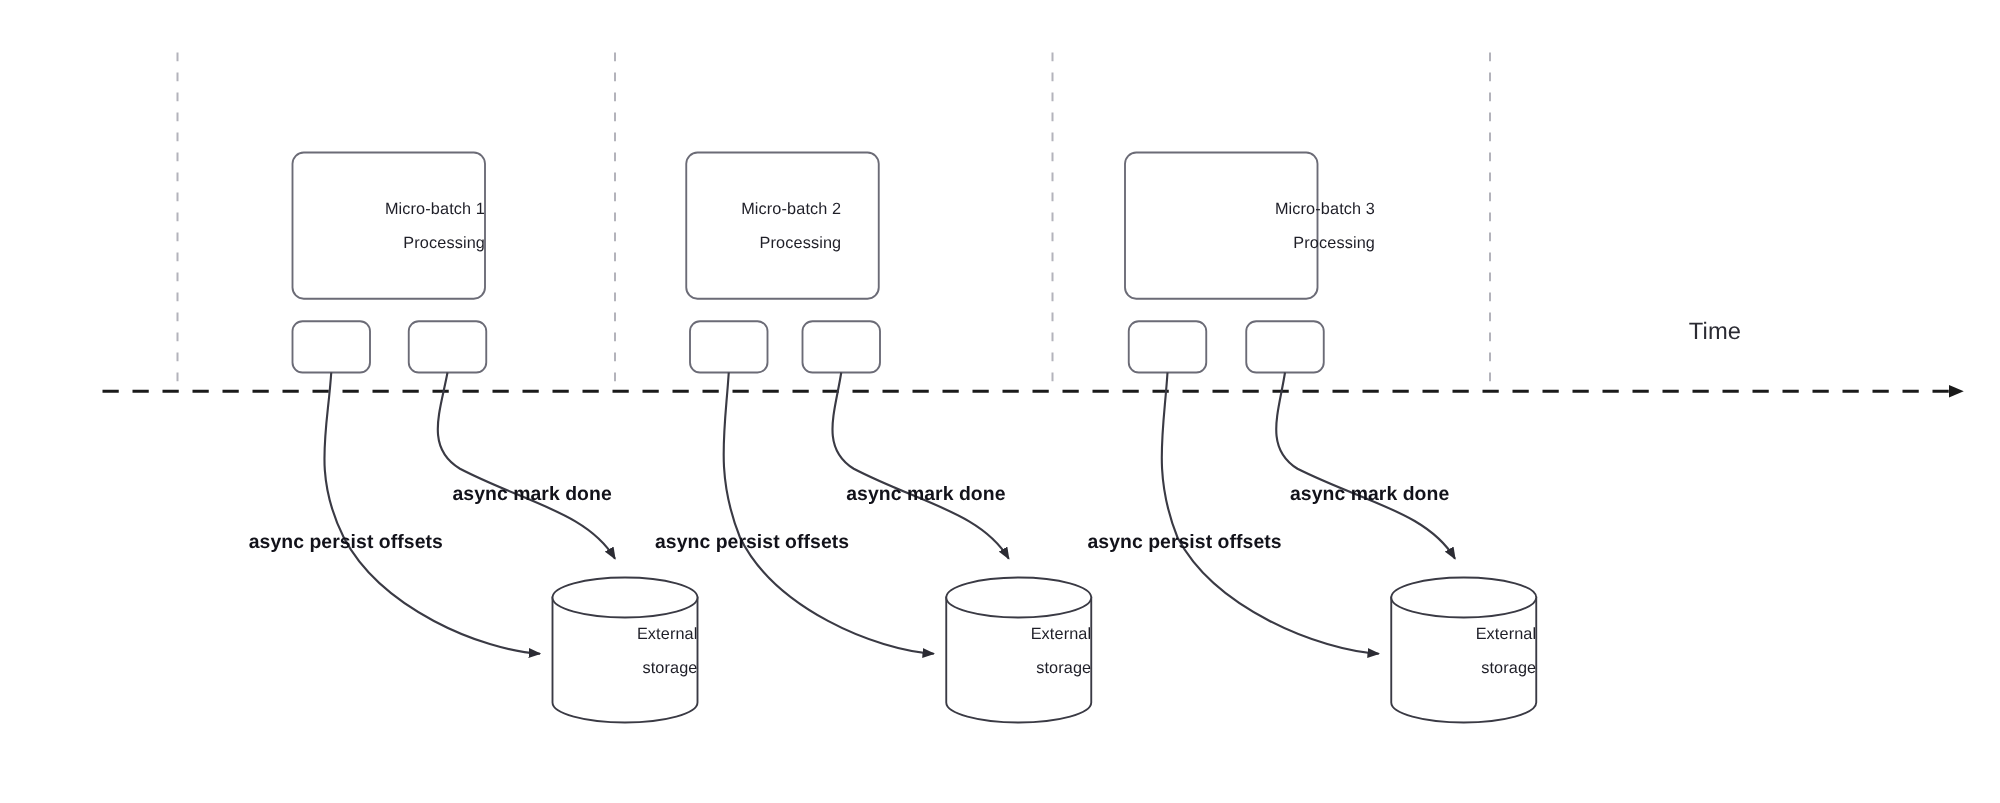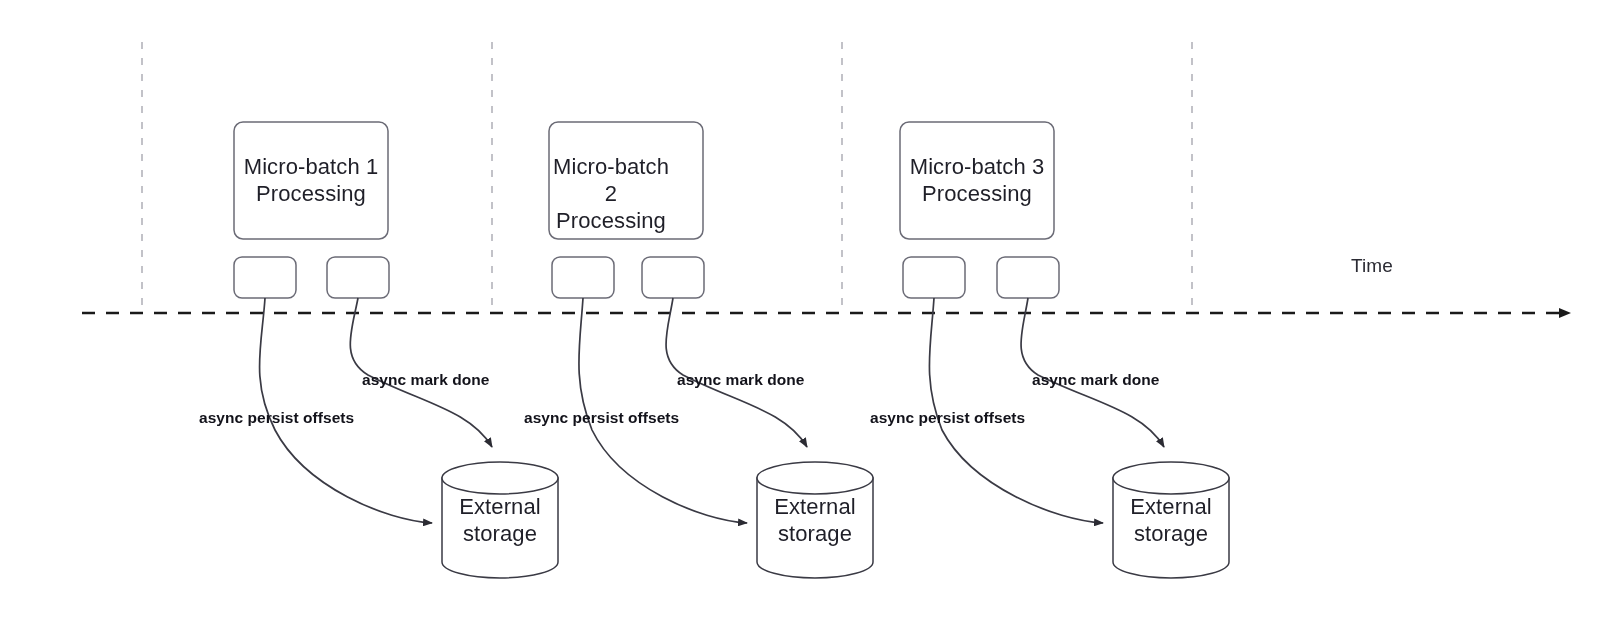--- a/index.html
+++ b/index.html
@@ -21,35 +21,36 @@
   }
   #svg-layer {
     position: absolute;
     left: 0;
     top: 0;
     width: 1600px;
     height: 642px;
   }
   .node-text {
     position: absolute;
-    text-align: center;
+    text-align: right;
     color: #1f1f28;
-    font-size: 22px;
+    font-size: 13px;
     line-height: 27px;
     letter-spacing: 0.1px;
     white-space: pre-line;
     pointer-events: none;
   }
   .edge-label {
     position: absolute;
     color: #12121a;
     font-size: 15.5px;
     font-weight: bold;
     letter-spacing: 0.05px;
     white-space: nowrap;
+    margin-top: 16px;
   }
   .time-label {
     position: absolute;
     color: #2b2b33;
     font-size: 19px;
     letter-spacing: 0.1px;
   }
 </style>
 </head>
 <body>
@@ -125,21 +126,21 @@
   <div class="edge-label" style="left:199px; top:409px;">async persist offsets</div>
   <div class="edge-label" style="left:362px; top:371px;">async mark done</div>
 
   <div class="node-text" style="left:549px; top:153px; width:124px;">Micro-batch 2
 Processing</div>
   <div class="node-text" style="left:757px; top:493px; width:116px;">External
 storage</div>
   <div class="edge-label" style="left:524px; top:409px;">async persist offsets</div>
   <div class="edge-label" style="left:677px; top:371px;">async mark done</div>
 
-  <div class="node-text" style="left:900px; top:153px; width:154px;">Micro-batch 3
+  <div class="node-text" style="left:900px; top:153px; width:154px;padding-left:46px;">Micro-batch 3
 Processing</div>
   <div class="node-text" style="left:1113px; top:493px; width:116px;">External
 storage</div>
   <div class="edge-label" style="left:870px; top:409px;">async persist offsets</div>
   <div class="edge-label" style="left:1032px; top:371px;">async mark done</div>
 
   <div class="time-label" style="left:1351px; top:255px;">Time</div>
 
 </div>
 

